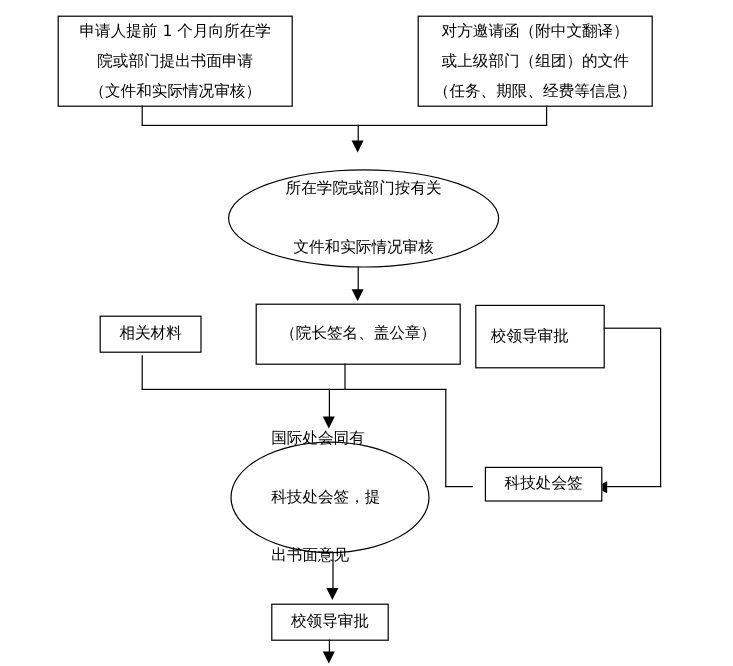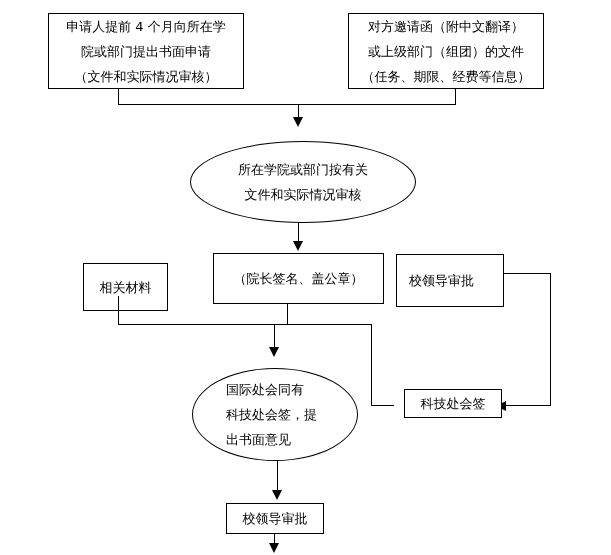--- a/index.html
+++ b/index.html
@@ -23,55 +23,55 @@
     box-sizing: border-box;
     display: flex;
     flex-direction: column;
     justify-content: center;
     align-items: center;
     text-align: center;
     line-height: 25px;
     background: #ffffff;
   }
   .node .line { display: block; white-space: nowrap; }
-  .ellipse { border-radius: 50%; }
+  .ellipse { border-radius: 50%; gap: 24px; }
   .left-text { align-items: flex-start; text-align: left; }
   .hline { position: absolute; height: 1px; background: #000000; }
   .vline { position: absolute; width: 1px; background: #000000; }
   .arrow-down {
     position: absolute; width: 0; height: 0;
     border-left: 5px solid transparent;
     border-right: 5px solid transparent;
     border-top: 10px solid #000000;
   }
   .arrow-left {
     position: absolute; width: 0; height: 0;
     border-top: 5px solid transparent;
     border-bottom: 5px solid transparent;
     border-right: 10px solid #000000;
   }
 
   
   #node-apply   { left: 48px;  top: 13px;  width: 196px; height: 76px; }
   #node-invite  { left: 348px; top: 13px;  width: 196px; height: 76px; }
   #node-college-review { left: 190px; top: 141px; width: 226px; height: 82px; }
-  #node-materials      { left: 83px;  top: 263px; width: 85px;  height: 48px; }
+  #node-materials      { left: 83px;  top: 263px; width: 85px;  height: 31px; font-family: Liberation Mono, monospace; }
   #node-college-opinion{ left: 213px; top: 253px; width: 171px; height: 51px; line-height: 24px; }
   #node-purpose        { left: 396px; top: 254px; width: 108px; height: 53px; line-height: 24px; padding-left: 12px; }
   #node-intl-review    { left: 192px; top: 368px; width: 166px; height: 93px; }
   #node-scitech        { left: 404px; top: 389px; width: 98px;  height: 29px; }
   #node-leader         { left: 226px; top: 503px; width: 98px;  height: 31px; }
 </style>
 </head>
 <body>
 
 <div class="canvas">
 
   <div class="node" id="node-apply">
-    <span class="line">申请人提前 4 个月向所在学</span>
+    <span class="line">申请人提前 1 个月向所在学</span>
     <span class="line">院或部门提出书面申请</span>
     <span class="line">（文件和实际情况审核）</span>
   </div>
 
   <div class="node" id="node-invite">
     <span class="line">对方邀请函（附中文翻译）</span>
     <span class="line">或上级部门（组团）的文件</span>
     <span class="line">（任务、期限、经费等信息）</span>
   </div>
 

